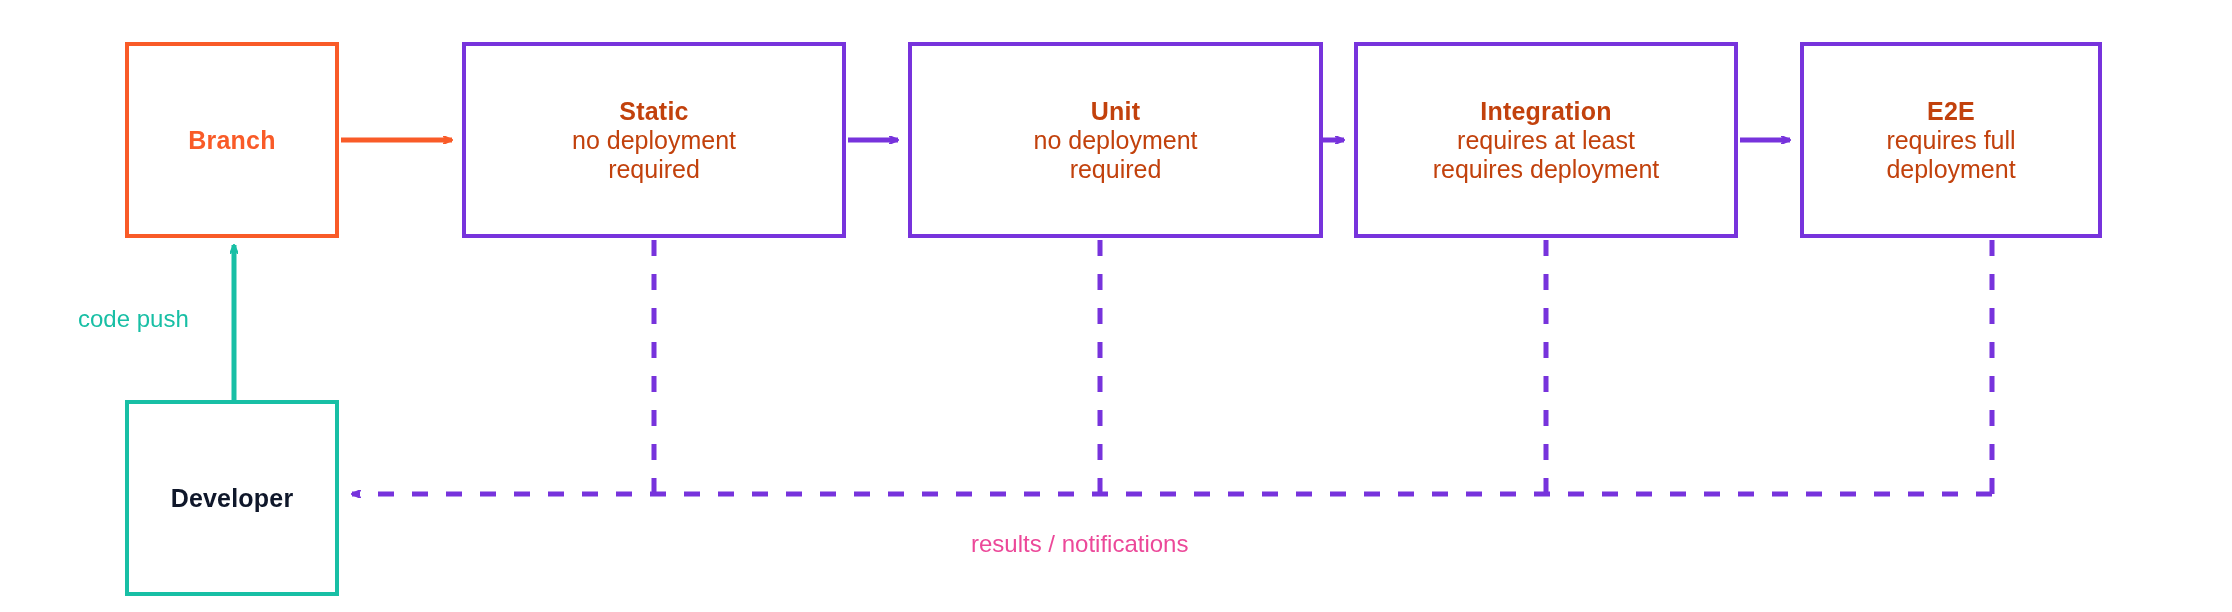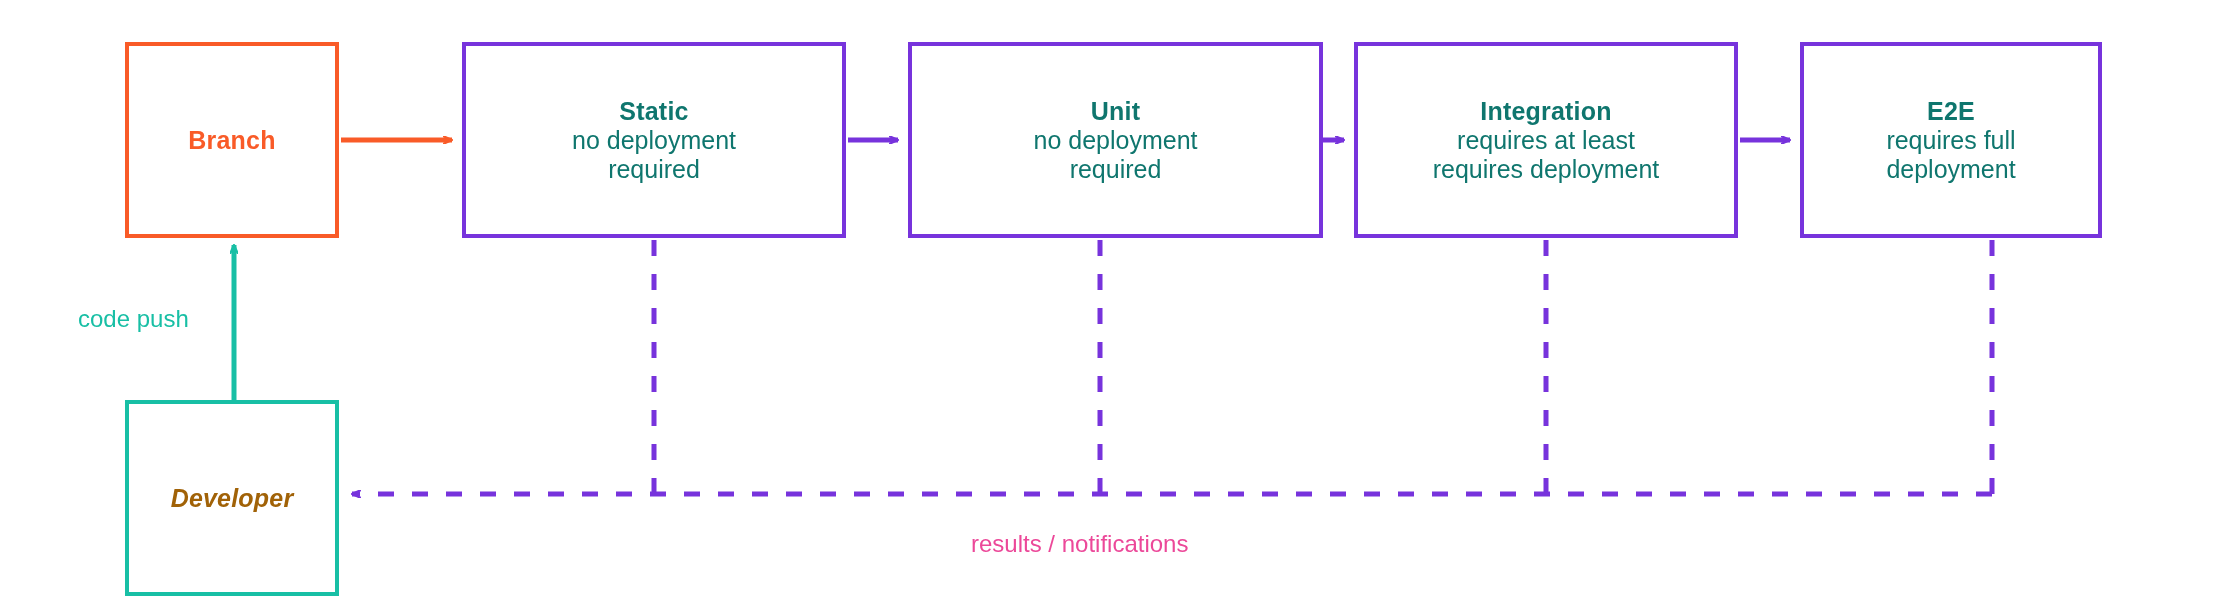--- a/index.html
+++ b/index.html
@@ -37,26 +37,25 @@
     font-size: 25px;
     line-height: 1.16;
     font-weight: normal;
   }
   .node.branch {
     border: 4px solid #F95B28;
     color: #F95B28;
   }
   .node.stage {
     border: 4px solid #7733DC;
-    color: #0f766e;
+    color: #c2410c;
   }
   .node.developer {
     border: 4px solid #18BFA5;
-    color: #a16207;
-    font-style: italic;
+    color: #0f172a;
   }
   .edge-label {
     position: absolute;
     font-size: 24px;
     white-space: nowrap;
     text-align: center;
   }
   .edge-label.teal { color: #18BFA5; }
   .edge-label.purple { color: #ec4899; }
   svg.overlay {

